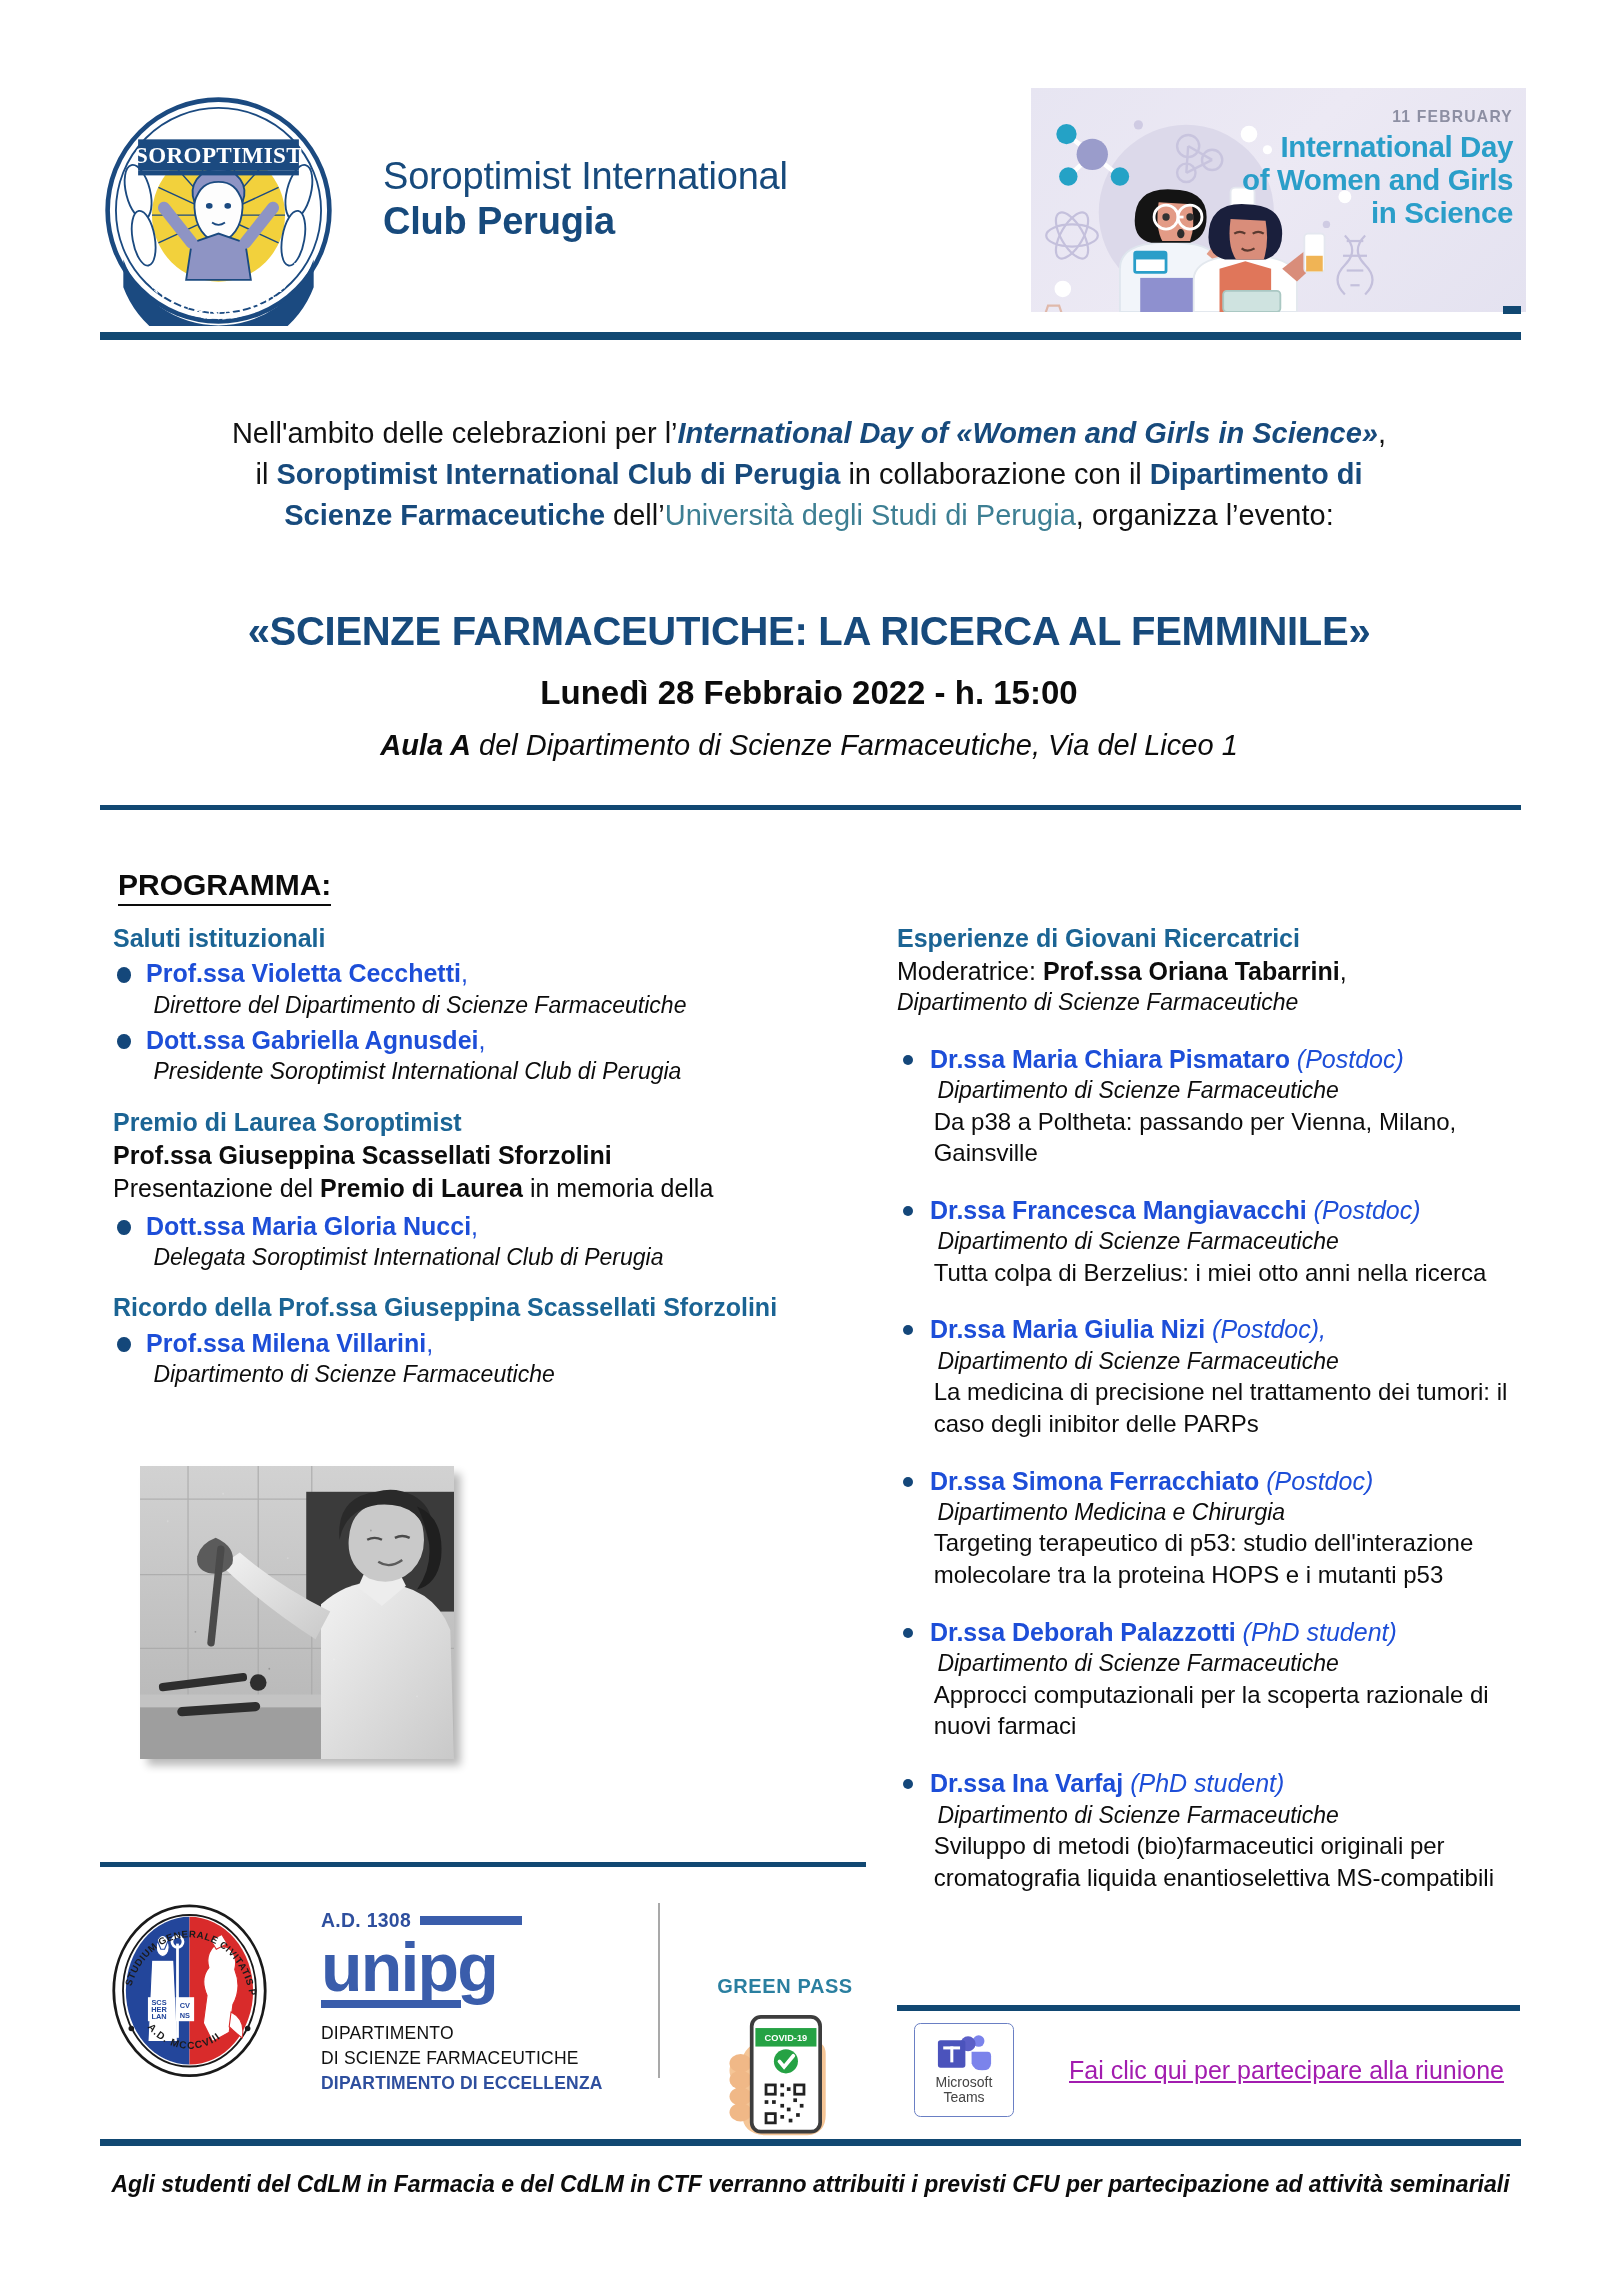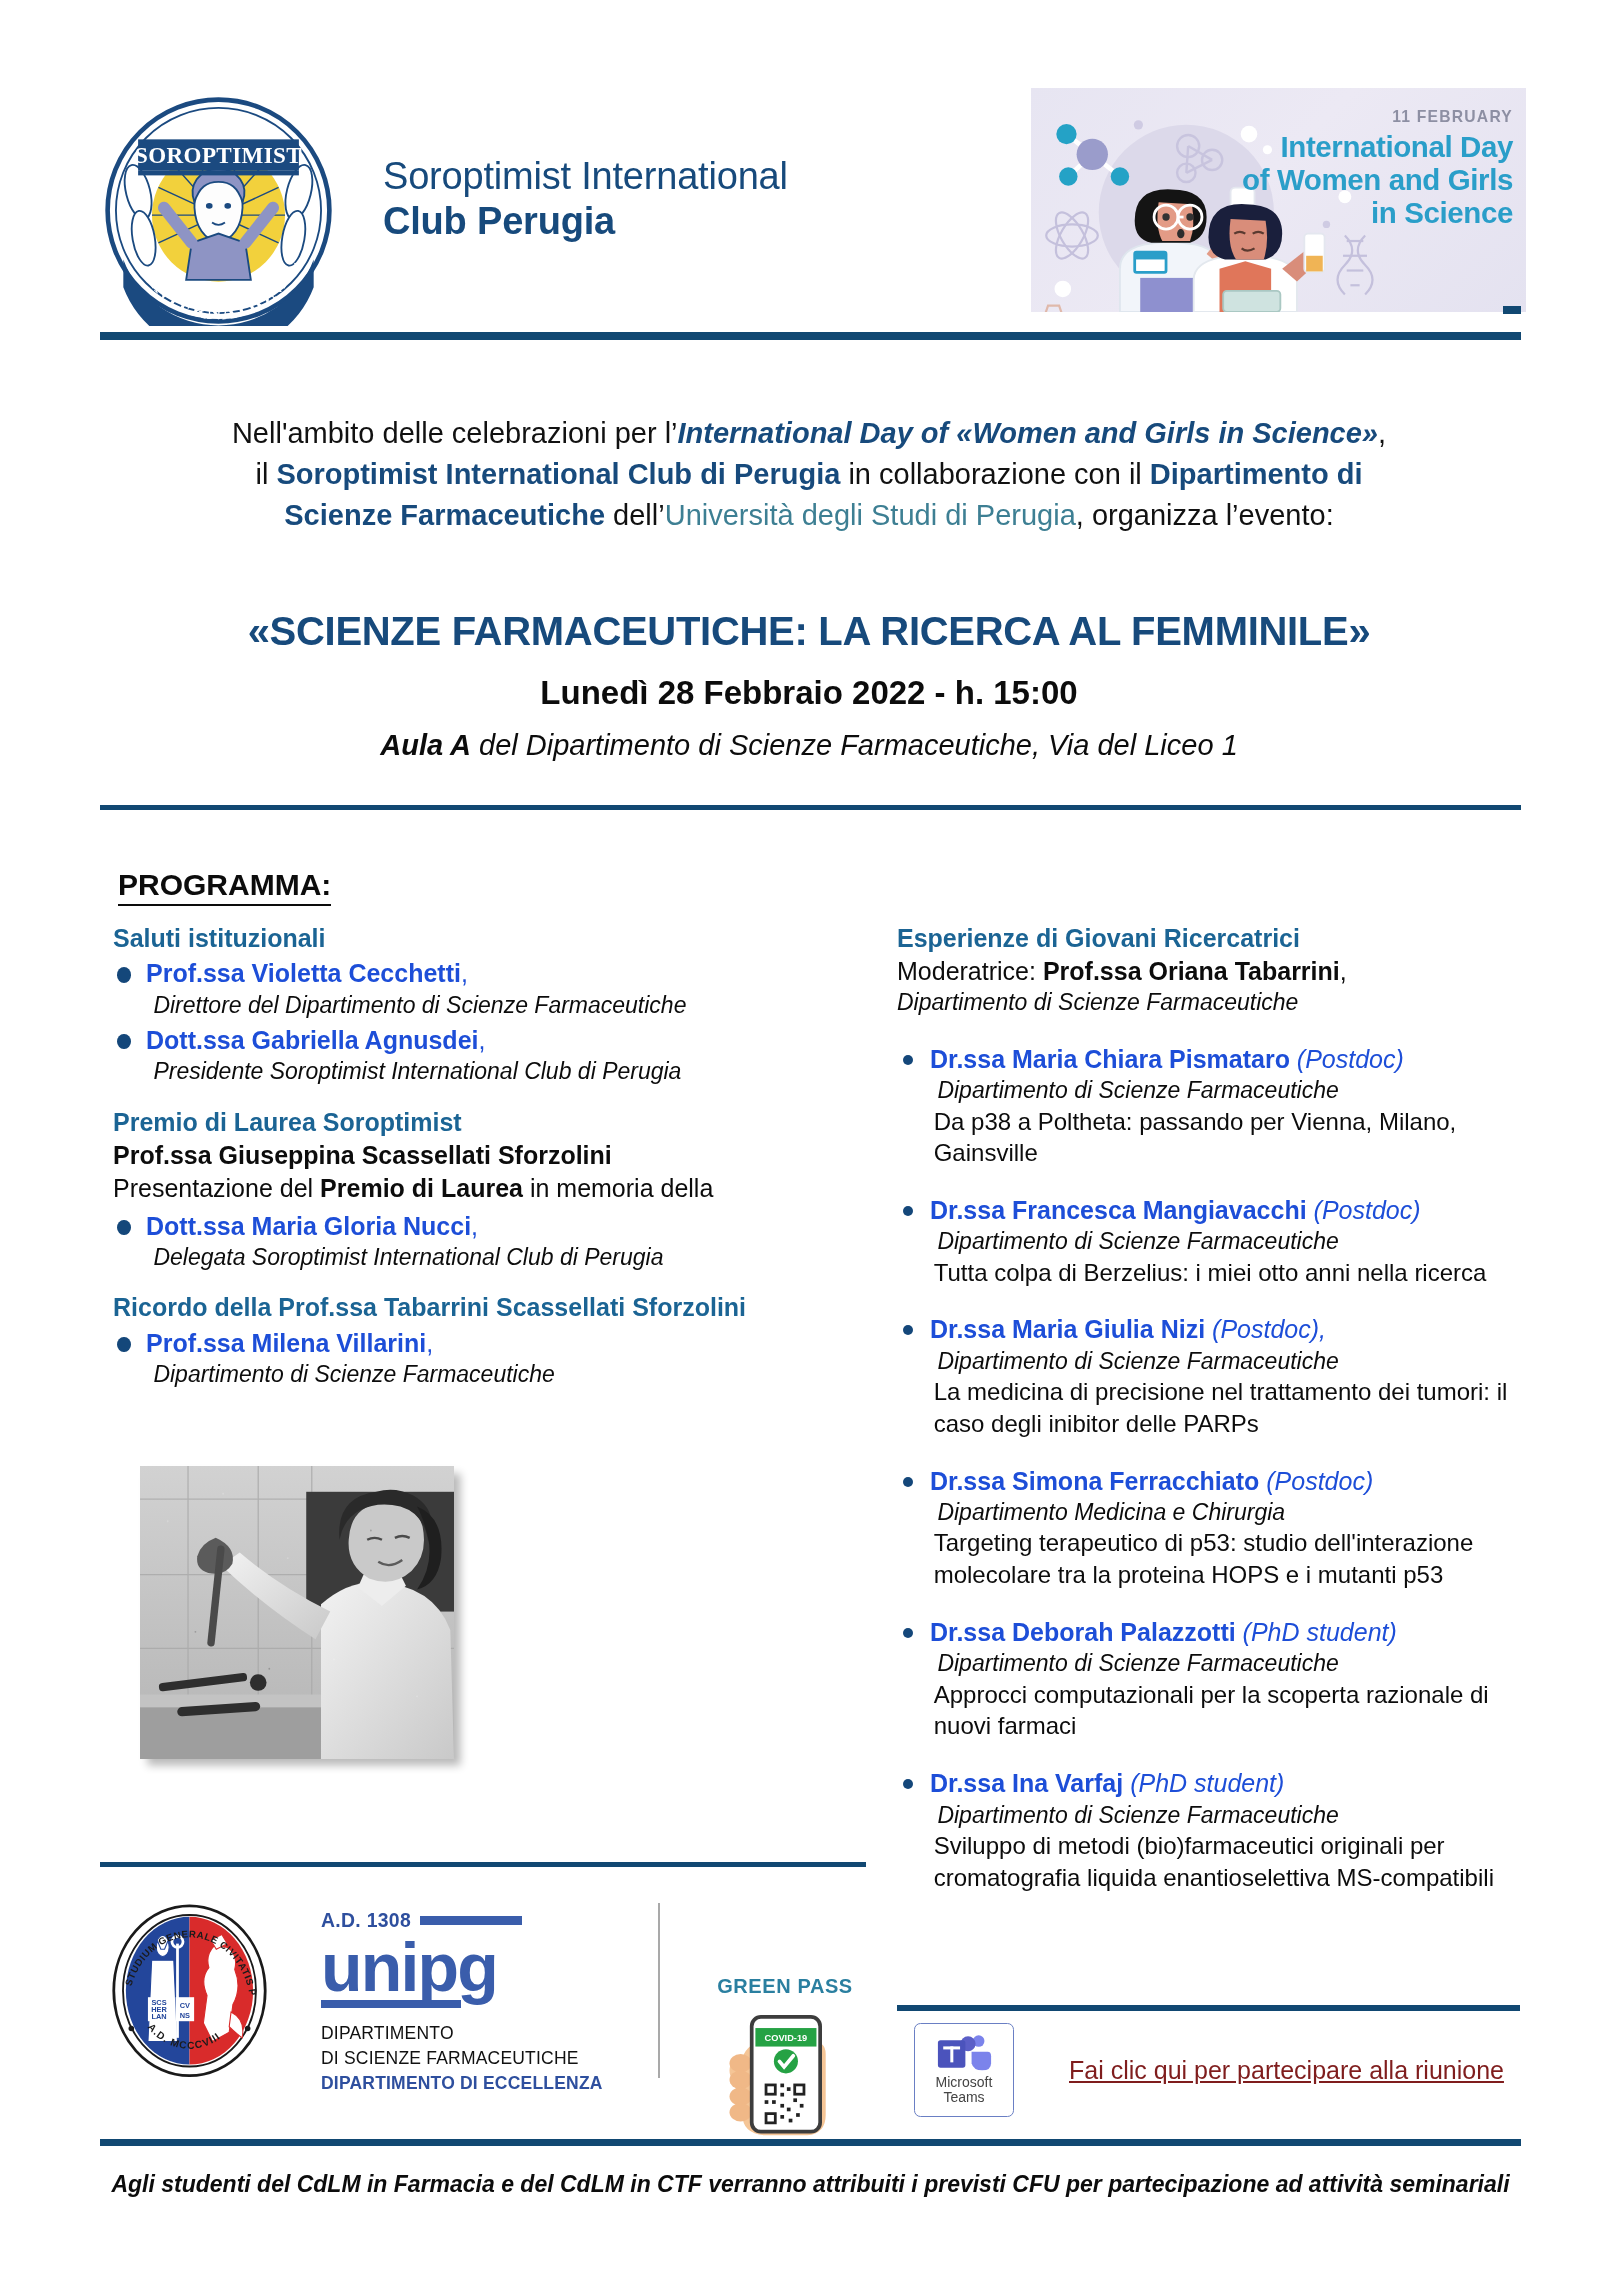--- a/index.html
+++ b/index.html
@@ -330,21 +330,21 @@
   .teams-ms {
     font-size: 14px;
     color: #444;
     line-height: 1.08;
     text-align: center;
   }
   .meet-link {
     position: absolute;
     left: 1069px; top: 2056px;
     font-size: 25px;
-    color: #7f1d1d;
+    color: #a21caf;
     text-decoration: underline;
     cursor: pointer;
   }
 
   
   .bottom-rule {
     position: absolute;
     left: 100px; top: 2139px;
     width: 1421px; height: 6.5px;
     background: #114872;
@@ -560,21 +560,21 @@
     <div class="plain-line"><b>Prof.ssa Giuseppina Scassellati Sforzolini</b></div>
     <div class="plain-line">
       <span>Presentazione del </span><b>Premio di Laurea</b><span> in memoria della</span>
     </div>
     <div class="bullet-row">
       <span class="bullet-dot"></span>
       <div class="b-name"><span>Dott.ssa Maria Gloria Nucci</span><span class="reg">,</span></div>
       <div class="b-aff">Delegata Soroptimist International Club di Perugia</div>
     </div>
 
-    <div class="sec-title">Ricordo della Prof.ssa Tabarrini Scassellati Sforzolini</div>
+    <div class="sec-title">Ricordo della Prof.ssa Giuseppina Scassellati Sforzolini</div>
     <div class="bullet-row">
       <span class="bullet-dot"></span>
       <div class="b-name"><span>Prof.ssa Milena Villarini</span><span class="reg">,</span></div>
       <div class="b-aff">Dipartimento di Scienze Farmaceutiche</div>
     </div>
   </div>
 
   <div class="photo-wrap">
     <svg viewBox="0 0 340 318" preserveAspectRatio="none">
       <defs>

